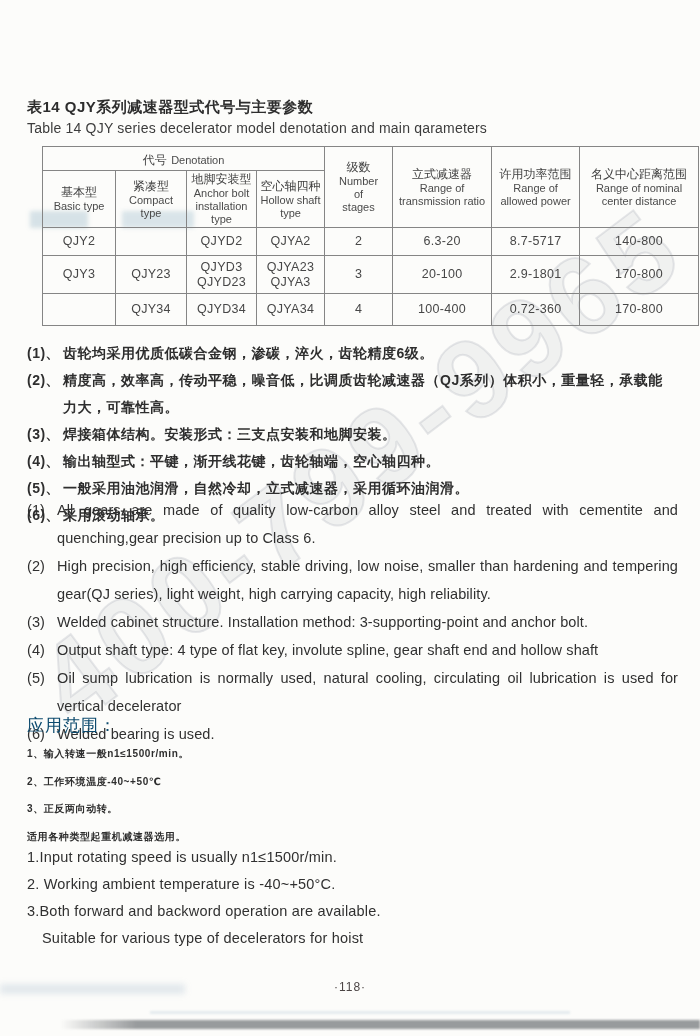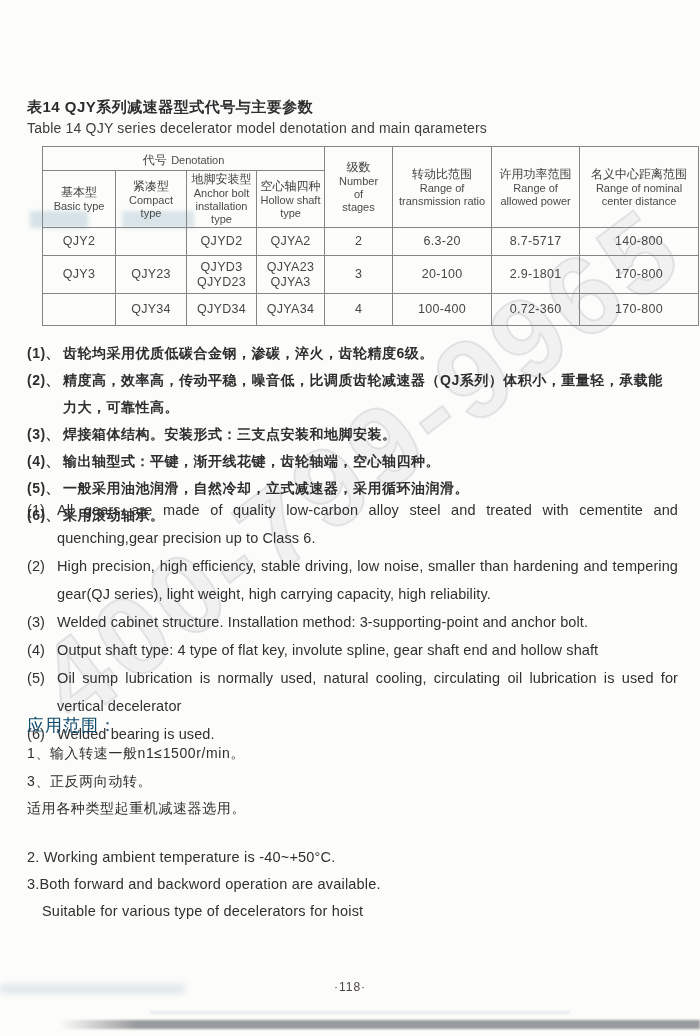--- a/index.html
+++ b/index.html
@@ -34,21 +34,21 @@
   .list .item{display:flex;align-items:flex-start;}
   .zh-list{font-size:14px;font-weight:bold;color:#2e2e2e;line-height:27px;letter-spacing:.5px;}
   .zh-list .num{flex:0 0 36px;}
   .zh-list .txt{flex:1;}
   .en-list{font-size:14.5px;color:#303030;line-height:28px;letter-spacing:.1px;}
   .en-list .num{flex:0 0 30px;}
   .en-list .txt{flex:1;}
   .en-list .just{text-align:justify;}
 
   .app-heading{font-size:17px;font-weight:normal;color:#0c4a6e;letter-spacing:1px;}
-  .app-zh{font-size:14px;font-weight:normal;color:#2e2e2e;line-height:27.5px;letter-spacing:.6px;}
+  .app-zh{font-size:10px;font-weight:bold;color:#2e2e2e;line-height:27.5px;letter-spacing:.6px;}
   .app-en{font-size:14.5px;color:#303030;line-height:27px;letter-spacing:.2px;}
   .app-en .indent{padding-left:15px;}
 
   .page-number{position:absolute;top:980px;left:0;width:700px;text-align:center;
     font-size:12px;color:#4b4444;letter-spacing:1px;}
 
   
   .watermark{
     position:absolute;left:-90px;top:400px;width:900px;
     transform:rotate(-37deg);transform-origin:center;
@@ -101,21 +101,21 @@
           <span class="hd-zh">代号</span>
           <span class="hd-en">Denotation</span>
         </th>
         <th rowspan="2">
           <div class="hd-zh">级数</div>
           <div class="hd-en">Number</div>
           <div class="hd-en">of</div>
           <div class="hd-en">stages</div>
         </th>
         <th rowspan="2">
-          <div class="hd-zh">转动比范围</div>
+          <div class="hd-zh">立式减速器</div>
           <div class="hd-en">Range of</div>
           <div class="hd-en">transmission ratio</div>
         </th>
         <th rowspan="2">
           <div class="hd-zh">许用功率范围</div>
           <div class="hd-en">Range of</div>
           <div class="hd-en">allowed power</div>
         </th>
         <th rowspan="2">
           <div class="hd-zh">名义中心距离范围</div>
@@ -237,25 +237,27 @@
     <div class="item">
       <span class="num">(6)</span>
       <span class="txt">Welded bearing is used.</span>
     </div>
   </div>
 
   <div class="abs app-heading" style="top:714px;">应用范围：</div>
 
   <div class="abs app-zh" style="top:740px;">
     <div>1、输入转速一般n1≤1500r/min。</div>
+    <div>2、工作环境温度-40~+50℃</div>
     <div>3、正反两向动转。</div>
     <div>适用各种类型起重机减速器选用。</div>
   </div>
 
   <div class="abs app-en" style="top:844px;">
+    <div>1.Input rotating speed is usually n1≤1500r/min.</div>
     <div>2. Working ambient temperature is -40~+50°C.</div>
     <div>3.Both forward and backword operation are available.</div>
     <div class="indent">Suitable for various type of decelerators for hoist</div>
   </div>
 
   <div class="page-number">·118·</div>
 
 </div>
 
 </body></html>

